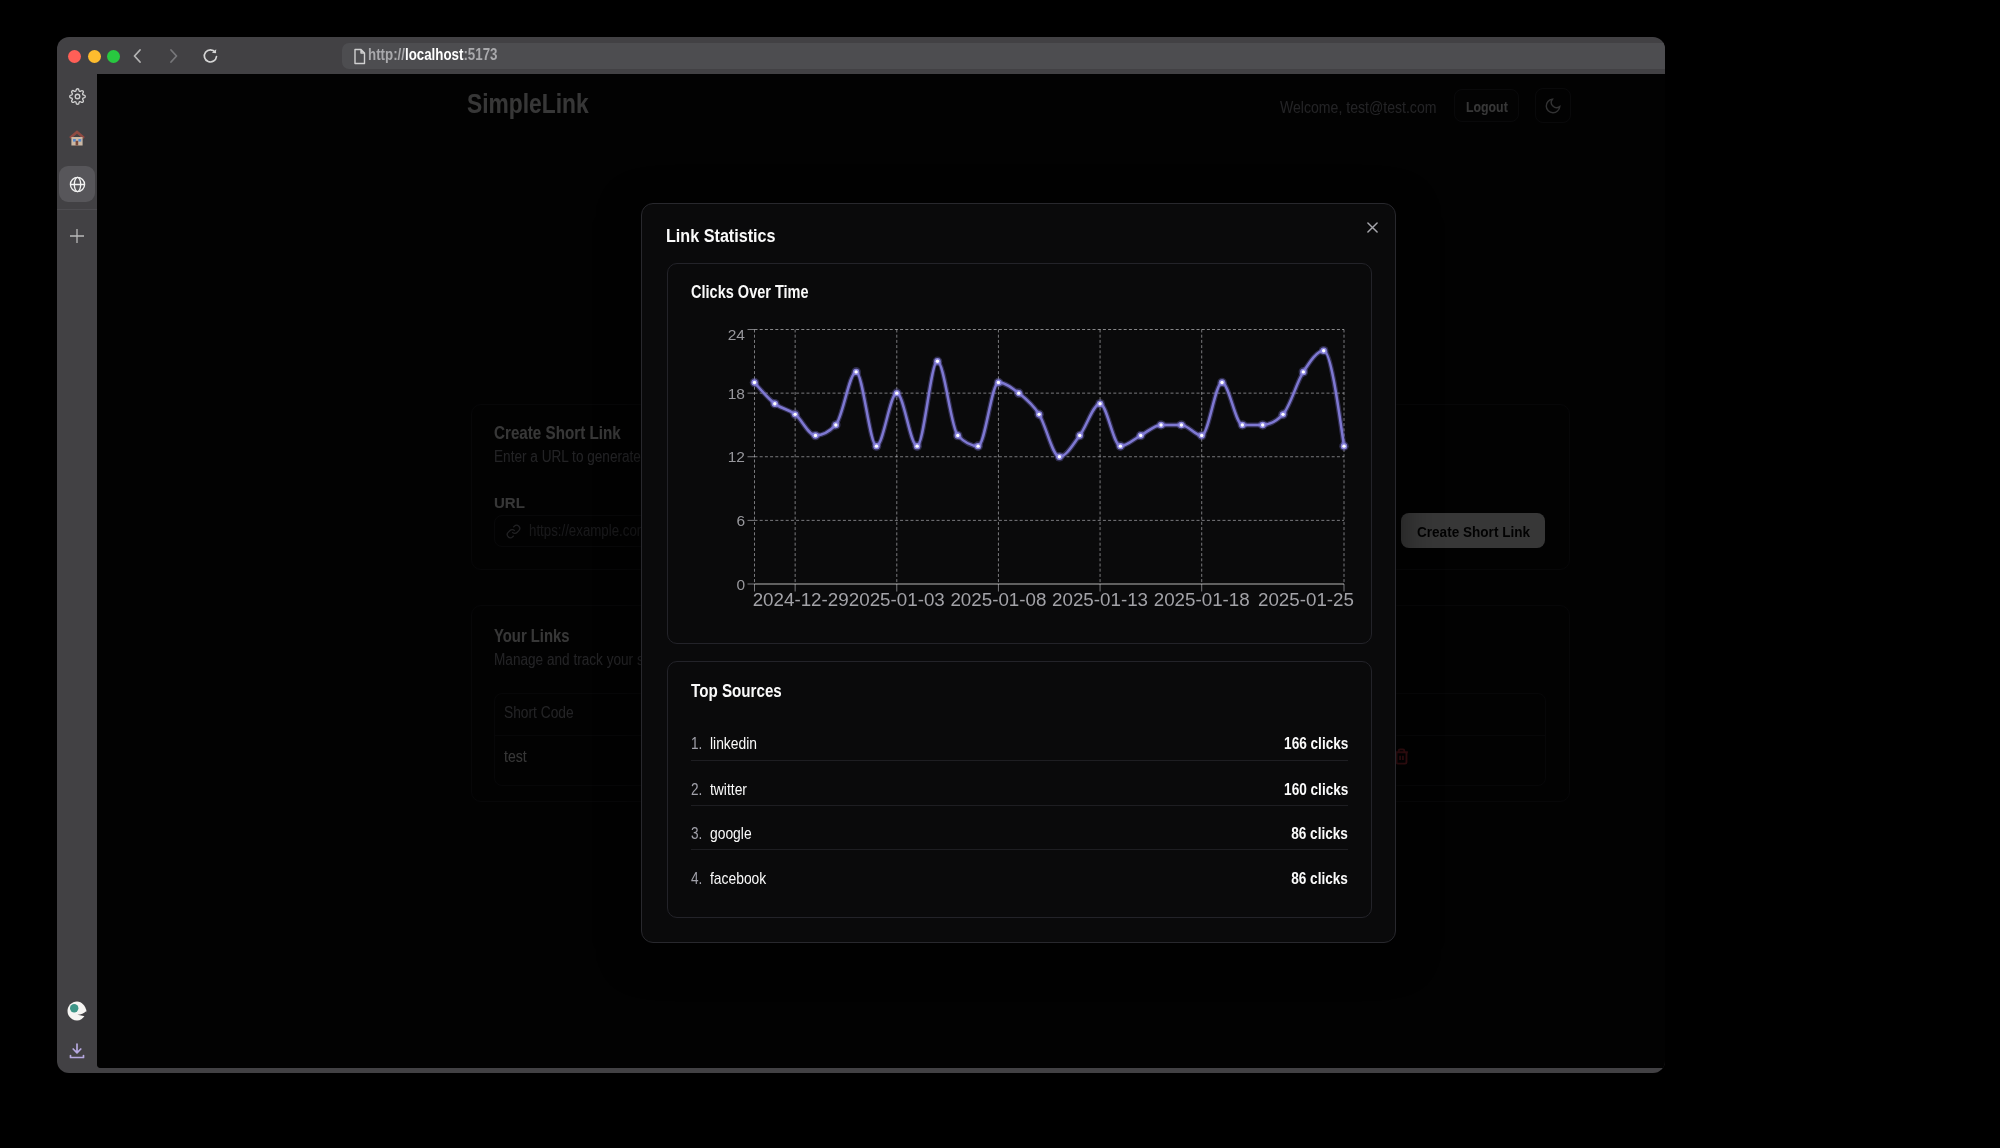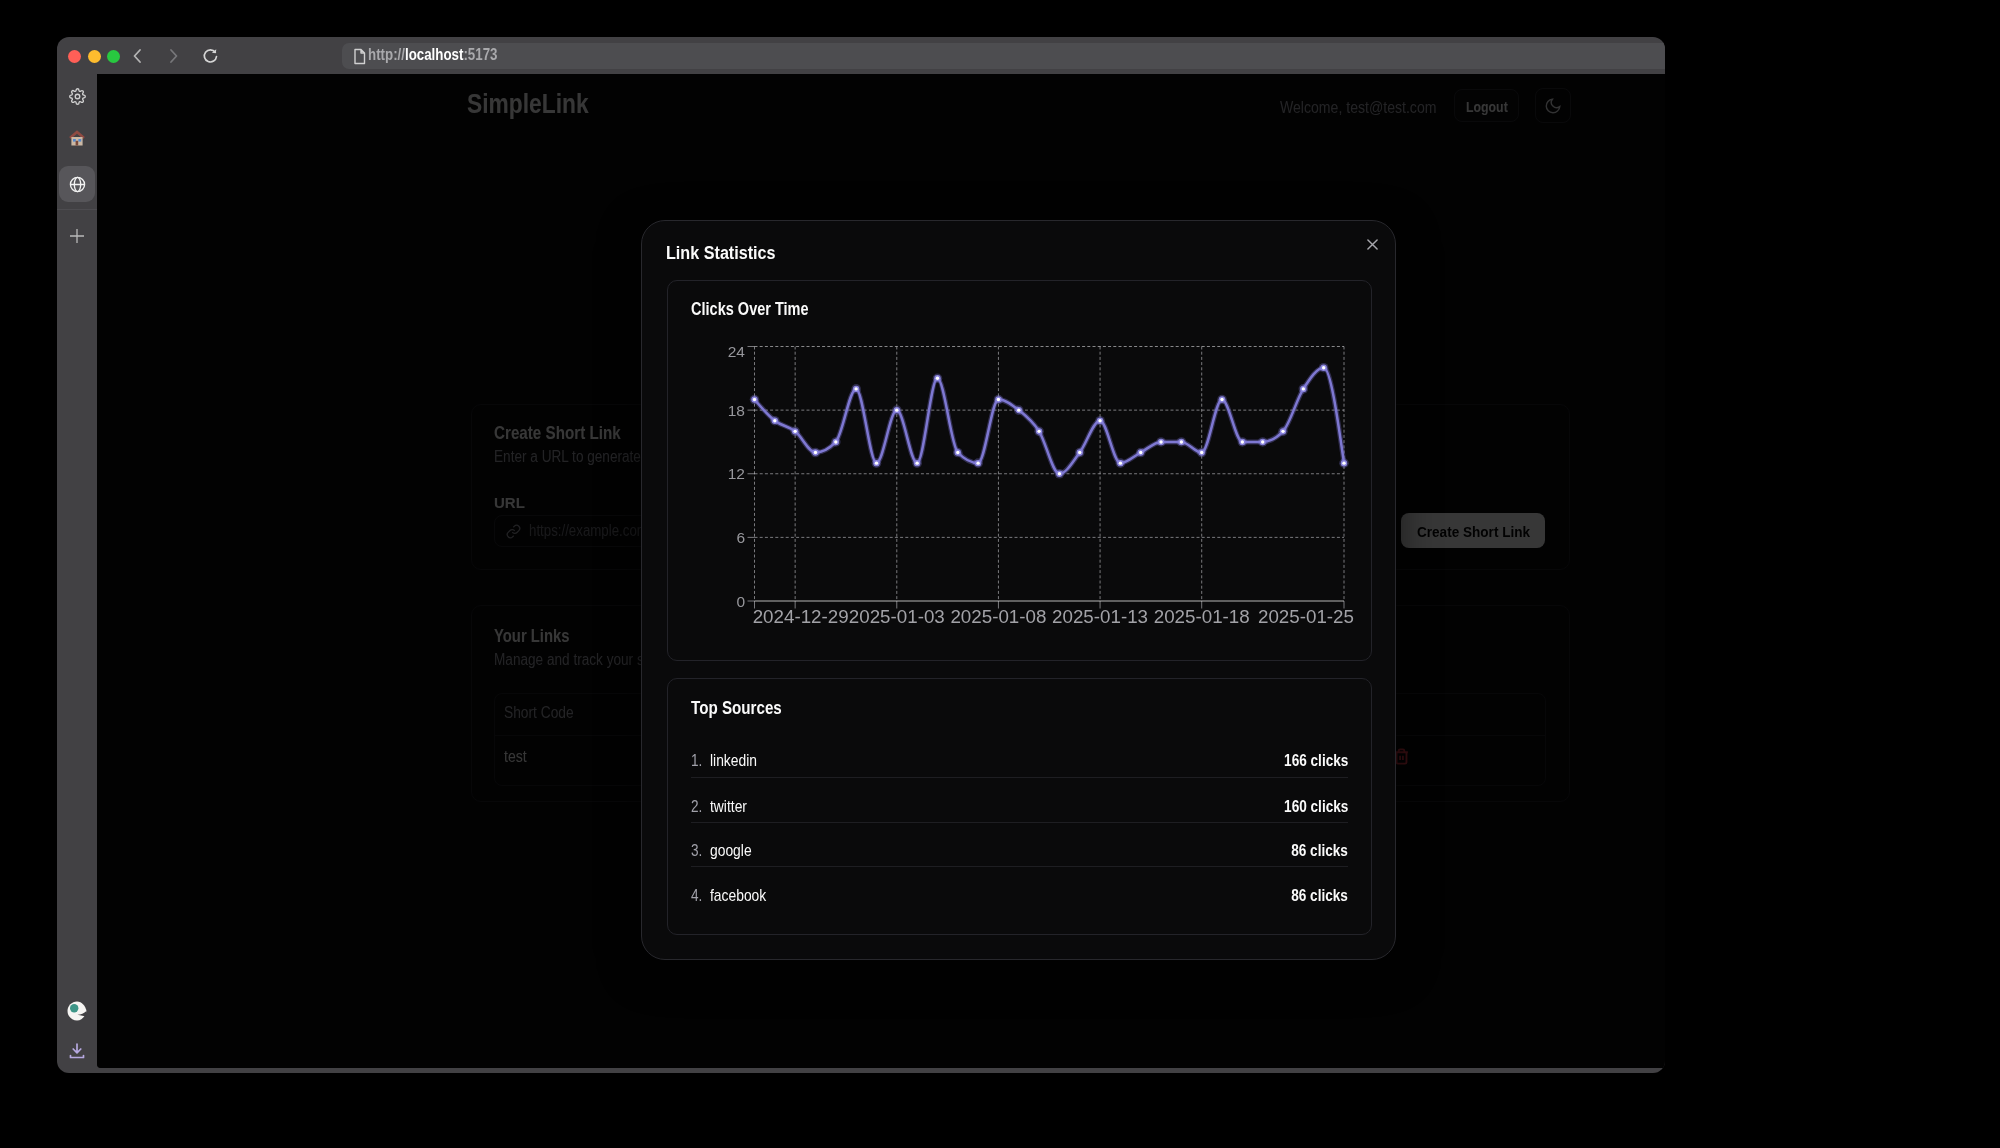--- a/index.html
+++ b/index.html
@@ -14,22 +14,22 @@
   background:#4d4d50; border-radius:7px; }
 
 #sidebar { position:absolute; left:0; top:37px; width:40px; height:999px; }
 #content { position:absolute; left:40px; top:37px; width:1843px; height:994px;
   background:#0a0a0b; border-radius:0 0 4px 4px; overflow:hidden; }
 
 .pagetext { color:#fafafa; }
 #overlay { position:absolute; left:0; top:0; width:1843px; height:994px;
   background:rgba(0,0,0,0.78); }
 
-#modal { position:absolute; left:544px; top:146px; width:755px; height:740px;
-  background:#0a0a0b; border:1px solid #28282d; border-radius:24px;
+#modal { position:absolute; left:544px; top:129px; width:755px; height:740px;
+  background:#0a0a0b; border:1px solid #28282d; border-radius:12px;
   box-shadow:0 10px 40px rgba(0,0,0,0.6); }
 .mcard { position:absolute; left:25px; width:705px;
   border:1px solid #232329; border-radius:10px; background:#0a0a0b; }
 .mtitle { position:absolute; left:24px; font-size:18px; font-weight:700; color:#fafafa; transform-origin:0 50%; white-space:pre; }
 .srcnum { position:absolute; left:0; font-size:17px; color:#a1a1aa; transform:scaleX(0.8); transform-origin:0 50%; white-space:pre; }
 .srcname { position:absolute; left:19px; font-size:17px; color:#fafafa; transform:scaleX(0.815); transform-origin:0 50%; white-space:pre; }
 .srcclicks { position:absolute; right:0; font-size:17px; font-weight:700; color:#fafafa; transform:scaleX(0.8); transform-origin:100% 50%; white-space:pre; }
 .divline { position:absolute; left:24px; right:24px; height:1px; background:#1e1e22; }
 </style>
 </head>

